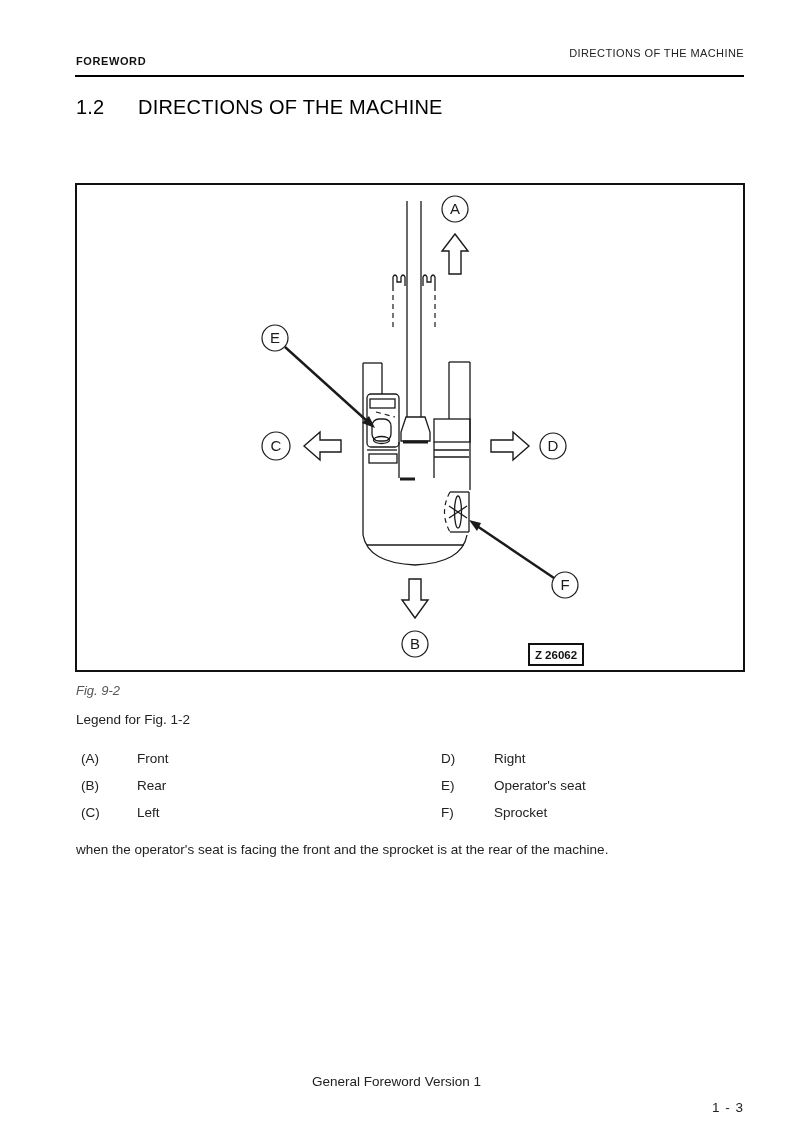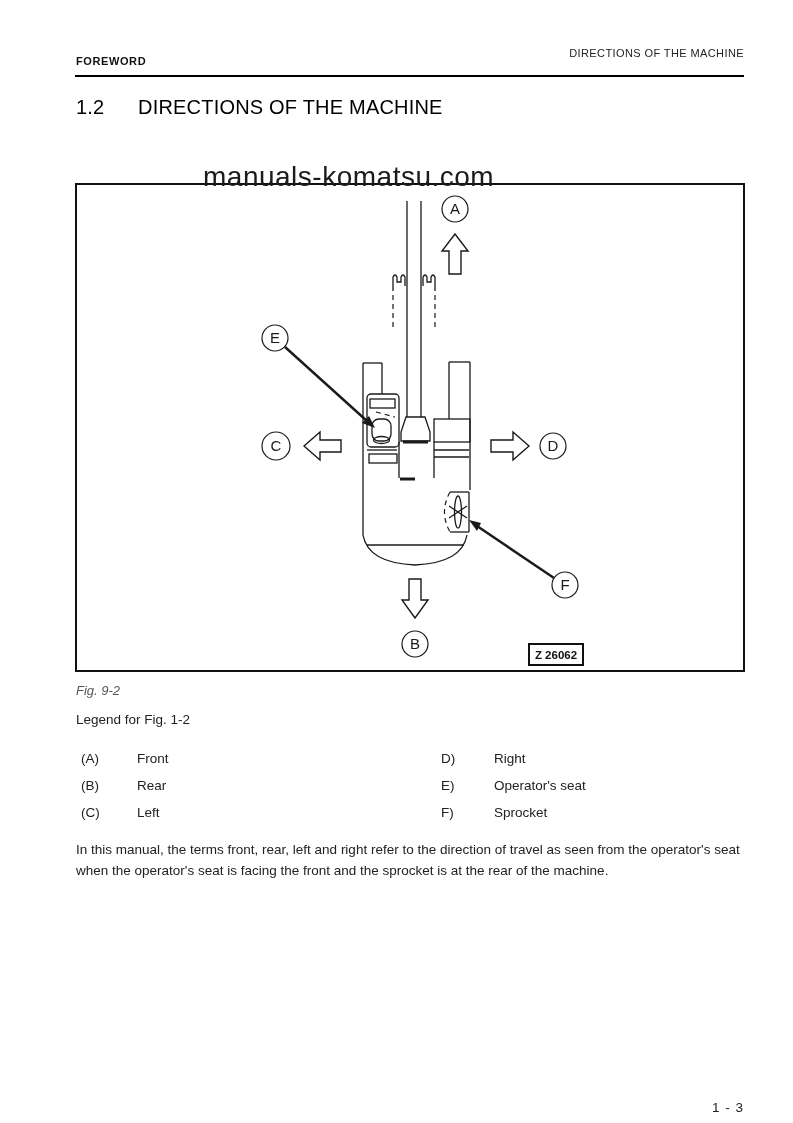--- a/index.html
+++ b/index.html
@@ -88,21 +88,20 @@
 
   <div class="hdr-left">FOREWORD</div>
   <div class="hdr-right">DIRECTIONS OF THE MACHINE</div>
   <div class="hdr-rule"></div>
 
   <div class="title">
     <span class="num">1.2</span>
     <span>DIRECTIONS OF THE MACHINE</span>
   </div>
 
-  <div class="watermark">manuals-komatsu.com</div>
 
   <div class="figure-box">
     <svg viewBox="0 0 666 485">
 
       <g>
         <line class="dln" x1="330" y1="16" x2="330" y2="232"></line>
         <line class="dln" x1="344" y1="16" x2="344" y2="232"></line>
         <path class="dln" d="M316,106 L316,92 Q318,88 320,92 L320,97 L324,97 L324,92 Q326,88 328,92 L328,101"></path>
         <path class="dln" d="M346,101 L346,92 Q348,88 350,92 L350,97 L354,97 L354,92 Q356,88 358,92 L358,106"></path>
         <line class="ddash" x1="316" y1="110" x2="316" y2="146"></line>
@@ -213,19 +212,19 @@
   <div class="legend-row lr-r row-1">
     <span class="key">E)</span>
     <span class="lbl">Operator's seat</span>
   </div>
   <div class="legend-row lr-r row-2">
     <span class="key">F)</span>
     <span class="lbl">Sprocket</span>
   </div>
 
   <div class="paragraph">
-    <span>In this manual, the terms front, rear, left and right refer to the direction of travel as seen from the operator's seat</span>
     <span>when the operator's seat is facing the front and the sprocket is at the rear of the machine.</span>
   </div>
 
+  <div class="footer-center">General Foreword Version 1</div>
   <div class="footer-page">1 - 3</div>
 
 </div>
 
 </body></html>

